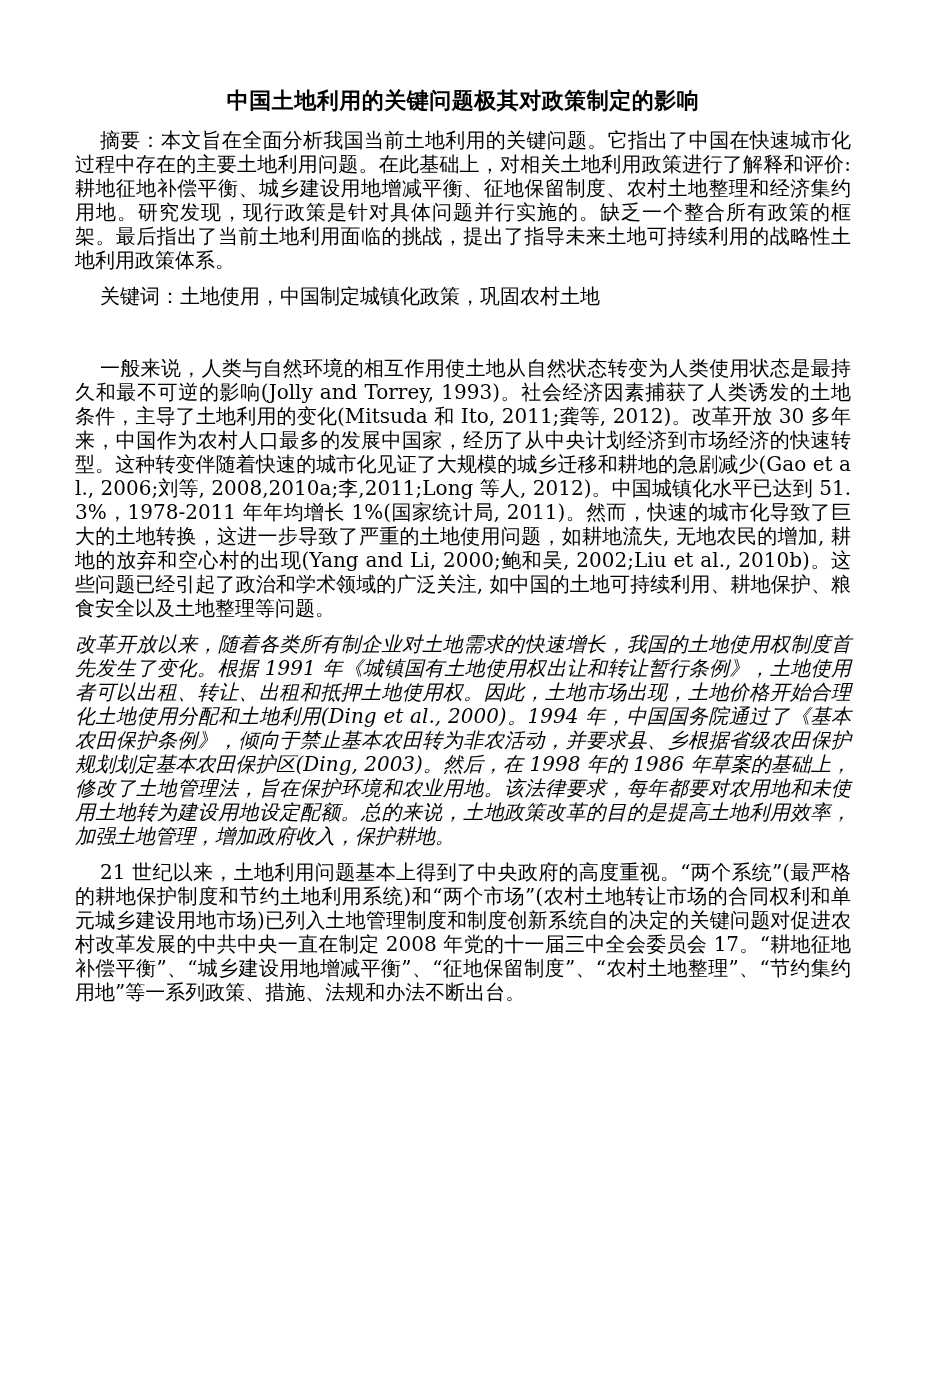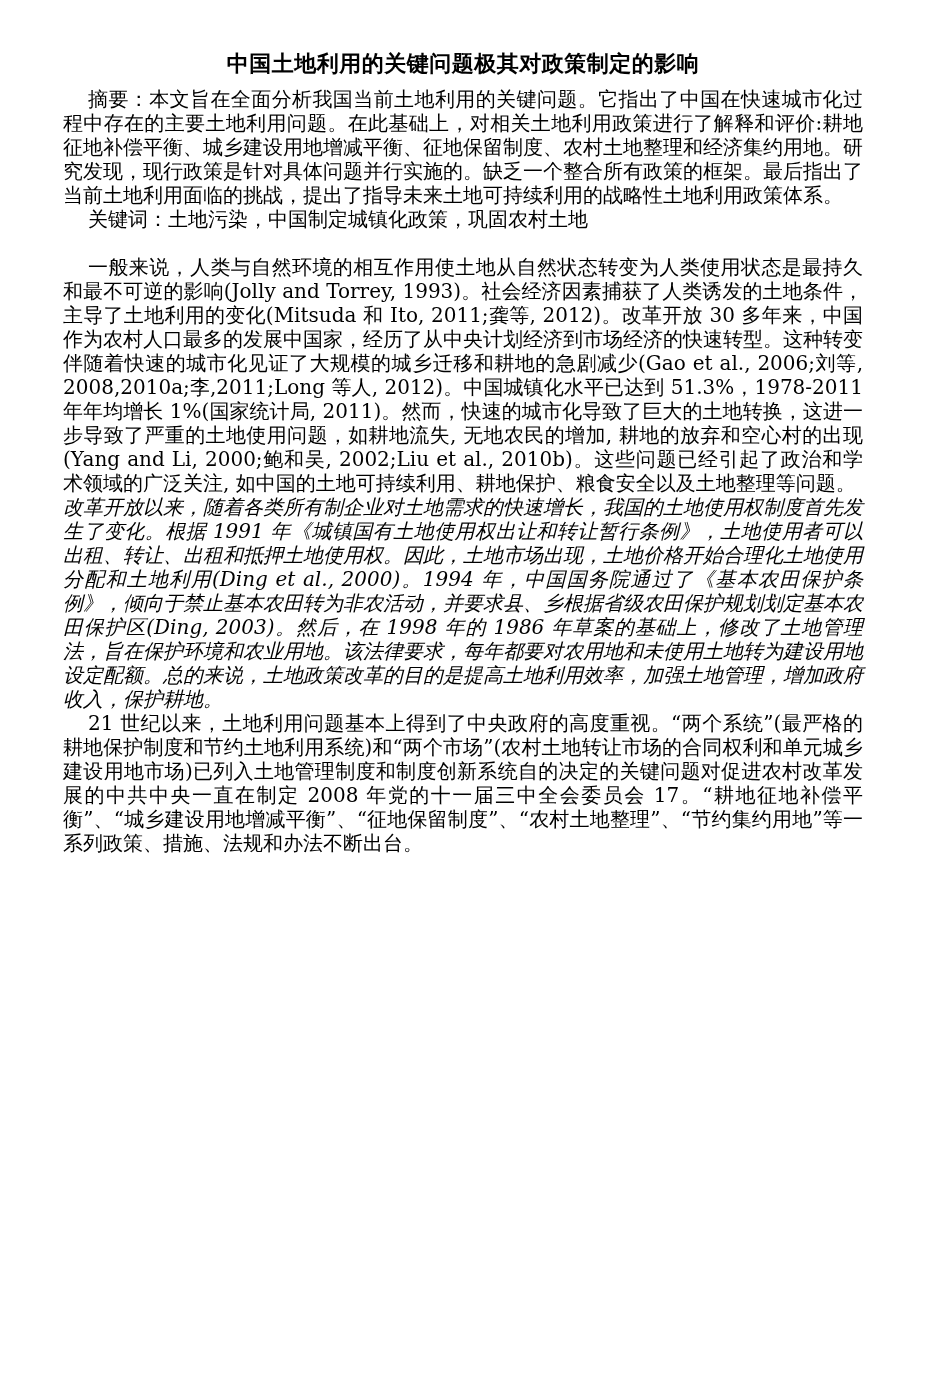--- a/index.html
+++ b/index.html
@@ -6,55 +6,55 @@
     margin: 0;
     padding: 0;
     background: #ffffff;
   }
   .page {
     position: relative;
     width: 925px;
     height: 1382px;
     box-sizing: border-box;
     background: #ffffff;
-    padding: 49px 62px 0 63px;
+    padding: 86px 62px 0 63px;
     font-family: "DejaVu Serif", "Liberation Serif", serif;
     color: #000000;
     overflow: hidden;
     border-radius: 30px;
   }
   .doc-title {
     font-family: "DejaVu Sans", "Liberation Sans", sans-serif;
     font-weight: bold;
     font-size: 22px;
     line-height: 30px;
     text-align: center;
     margin: 0 0 8px 0;
     letter-spacing: 0.5px;
   }
   .para {
     font-size: 20px;
     line-height: 24px;
-    margin: 0;
+    margin: 12px;
     text-align: justify;
     word-break: break-all;
   }
   .indent { text-indent: 25px; }
   .no-indent { text-indent: 0; font-style: italic; }
   .blank-line { height: 24px; }
 </style>
 </head>
 <body>
 
 <div class="page">
   <h1 class="doc-title">中国土地利用的关键问题极其对政策制定的影响</h1>
 
   <p class="para indent">摘要：本文旨在全面分析我国当前土地利用的关键问题。它指出了中国在快速城市化过程中存在的主要土地利用问题。在此基础上，对相关土地利用政策进行了解释和评价:耕地征地补偿平衡、城乡建设用地增减平衡、征地保留制度、农村土地整理和经济集约用地。研究发现，现行政策是针对具体问题并行实施的。缺乏一个整合所有政策的框架。最后指出了当前土地利用面临的挑战，提出了指导未来土地可持续利用的战略性土地利用政策体系。</p>
 
-  <p class="para indent">关键词：土地污染，中国制定城镇化政策，巩固农村土地</p>
+  <p class="para indent">关键词：土地使用，中国制定城镇化政策，巩固农村土地</p>
 
   <div class="blank-line"></div>
 
 
   <p class="para indent">一般来说，人类与自然环境的相互作用使土地从自然状态转变为人类使用状态是最持久和最不可逆的影响(Jolly and Torrey, 1993)。社会经济因素捕获了人类诱发的土地条件，主导了土地利用的变化(Mitsuda 和 Ito, 2011;龚等, 2012)。改革开放 30 多年来，中国作为农村人口最多的发展中国家，经历了从中央计划经济到市场经济的快速转型。这种转变伴随着快速的城市化见证了大规模的城乡迁移和耕地的急剧减少(Gao et al., 2006;刘等, 2008,2010a;李,2011;Long 等人, 2012)。中国城镇化水平已达到 51.3%，1978-2011 年年均增长 1%(国家统计局, 2011)。然而，快速的城市化导致了巨大的土地转换，这进一步导致了严重的土地使用问题，如耕地流失, 无地农民的增加, 耕地的放弃和空心村的出现(Yang and Li, 2000;鲍和吴, 2002;Liu et al., 2010b)。这些问题已经引起了政治和学术领域的广泛关注, 如中国的土地可持续利用、耕地保护、粮食安全以及土地整理等问题。</p>
 
 
   <p class="para no-indent">改革开放以来，随着各类所有制企业对土地需求的快速增长，我国的土地使用权制度首先发生了变化。根据 1991 年《城镇国有土地使用权出让和转让暂行条例》，土地使用者可以出租、转让、出租和抵押土地使用权。因此，土地市场出现，土地价格开始合理化土地使用分配和土地利用(Ding et al., 2000)。1994 年，中国国务院通过了《基本农田保护条例》，倾向于禁止基本农田转为非农活动，并要求县、乡根据省级农田保护规划划定基本农田保护区(Ding, 2003)。然后，在 1998 年的 1986 年草案的基础上，修改了土地管理法，旨在保护环境和农业用地。该法律要求，每年都要对农用地和未使用土地转为建设用地设定配额。总的来说，土地政策改革的目的是提高土地利用效率，加强土地管理，增加政府收入，保护耕地。</p>
 
   <p class="para indent">21 世纪以来，土地利用问题基本上得到了中央政府的高度重视。“两个系统”(最严格的耕地保护制度和节约土地利用系统)和“两个市场”(农村土地转让市场的合同权利和单元城乡建设用地市场)已列入土地管理制度和制度创新系统自的决定的关键问题对促进农村改革发展的中共中央一直在制定 2008 年党的十一届三中全会委员会 17。“耕地征地补偿平衡”、“城乡建设用地增减平衡”、“征地保留制度”、“农村土地整理”、“节约集约用地”等一系列政策、措施、法规和办法不断出台。</p>

